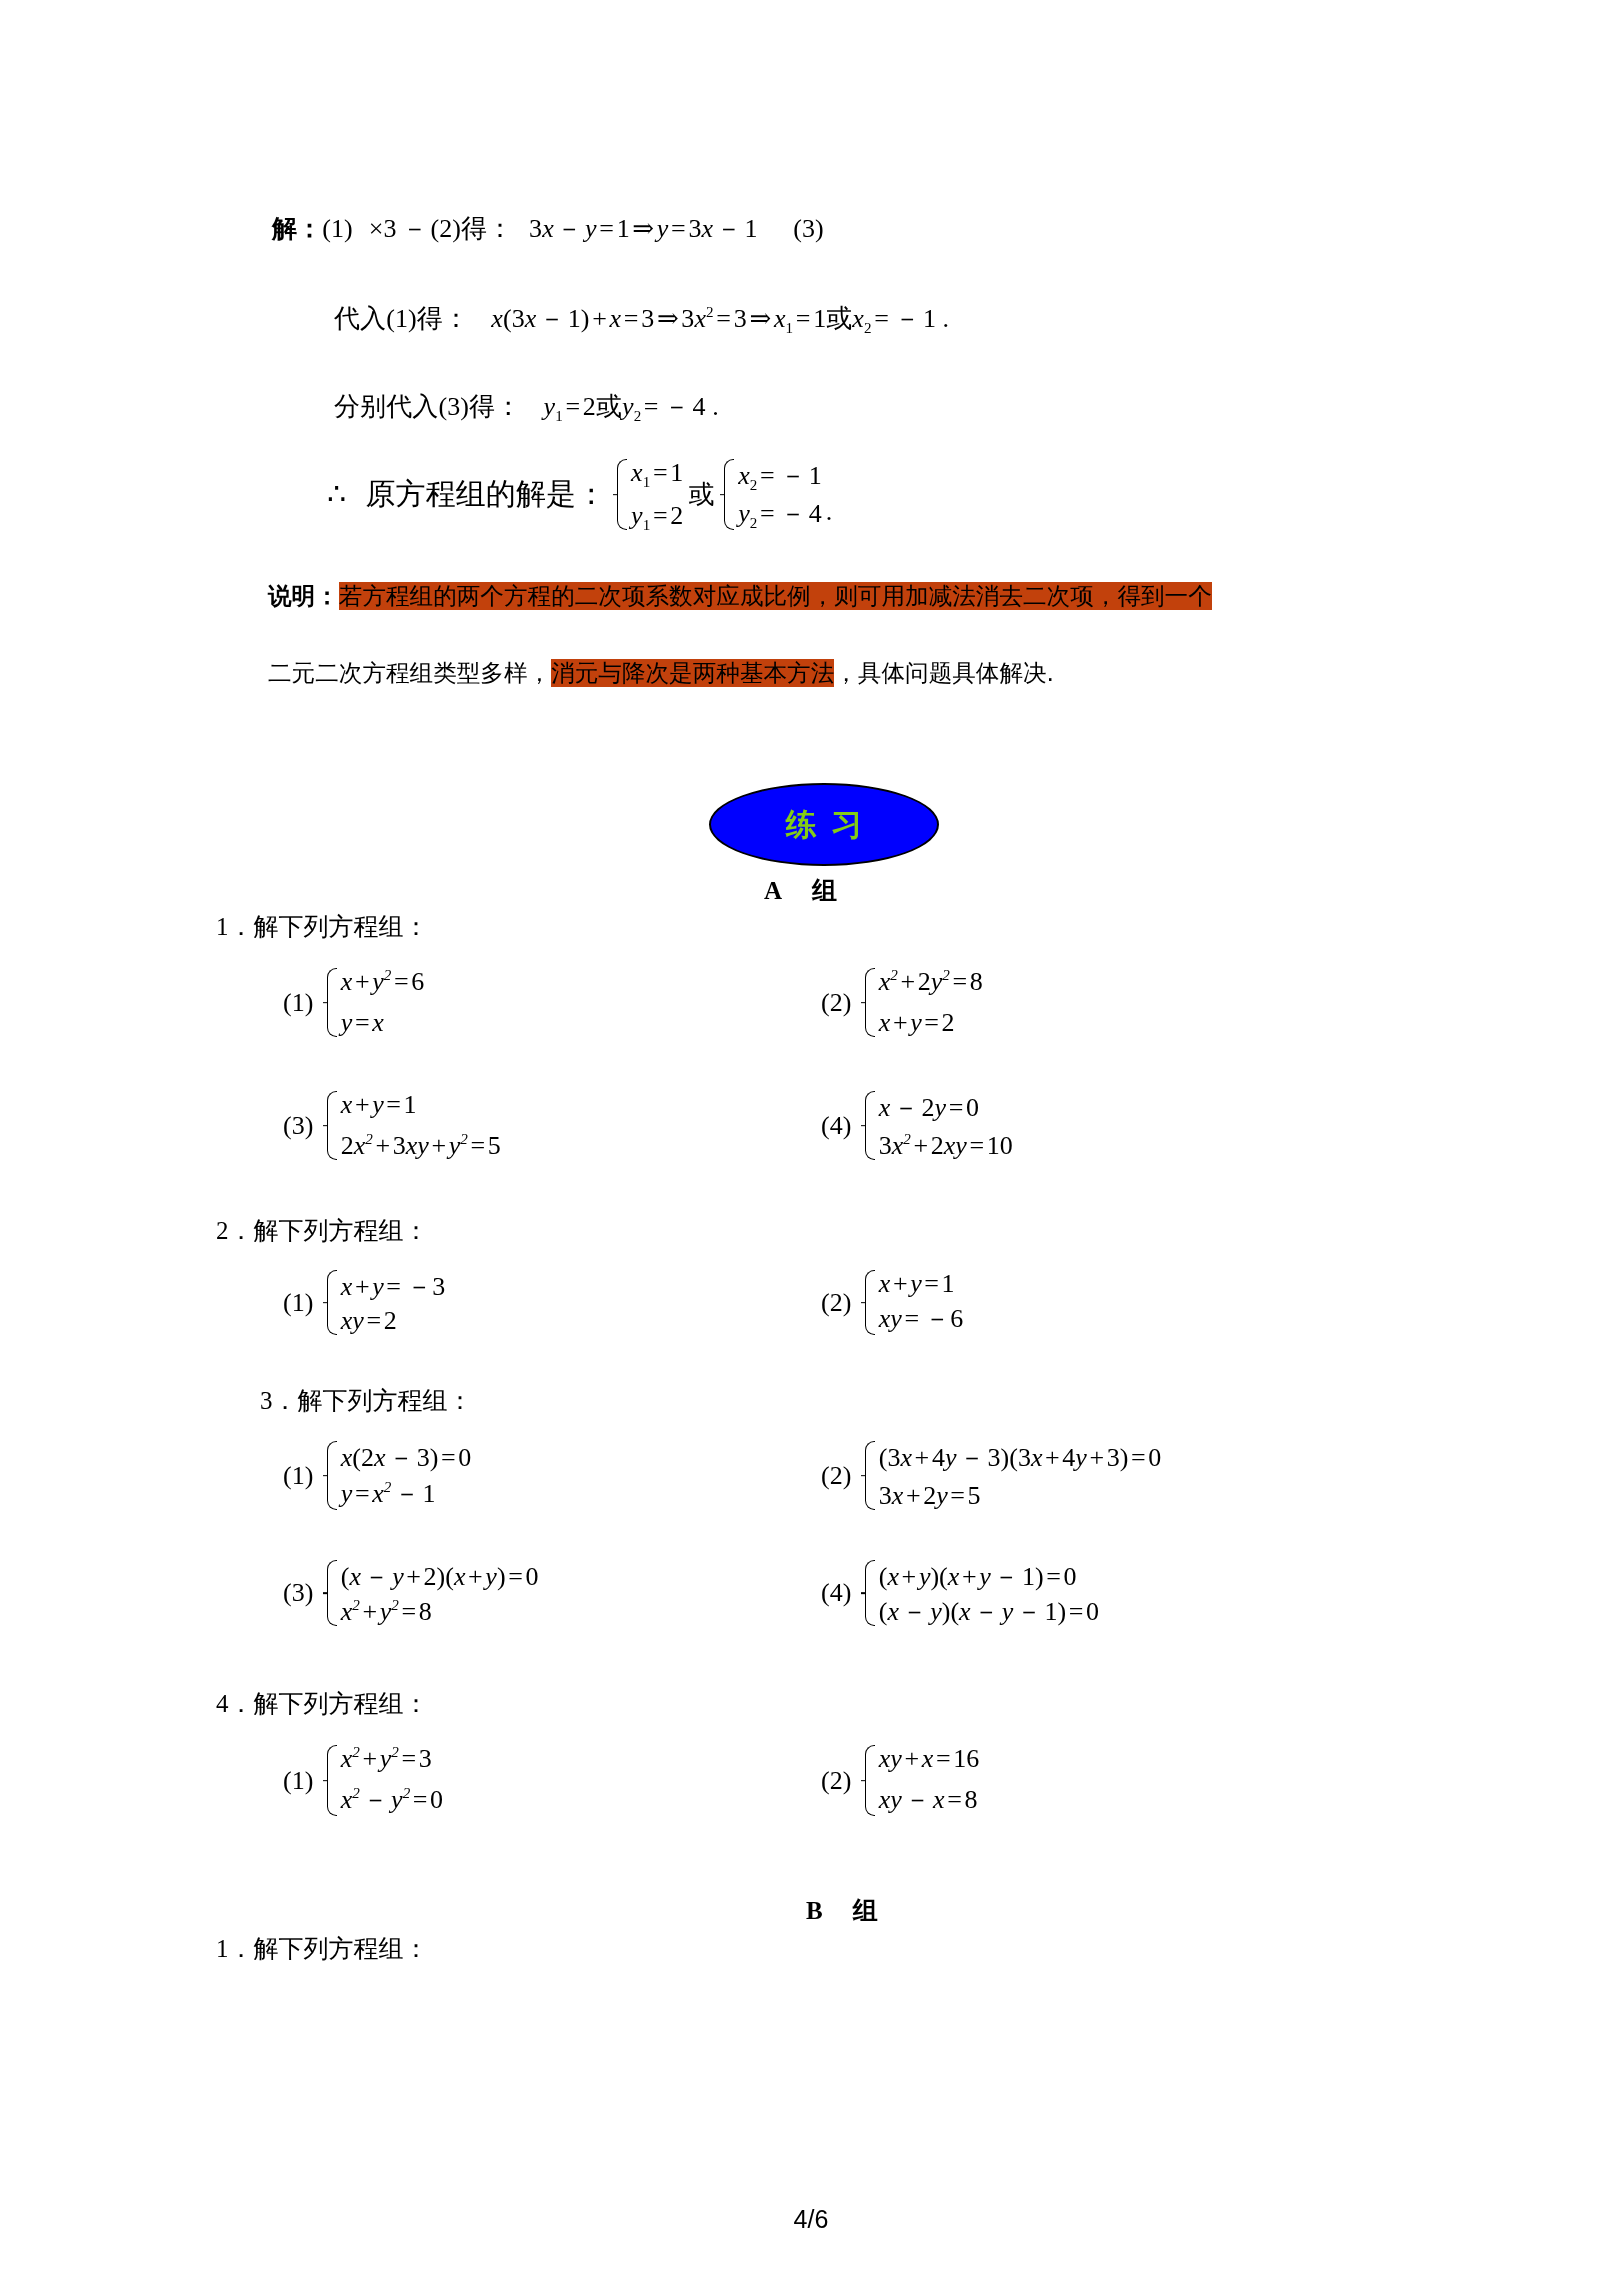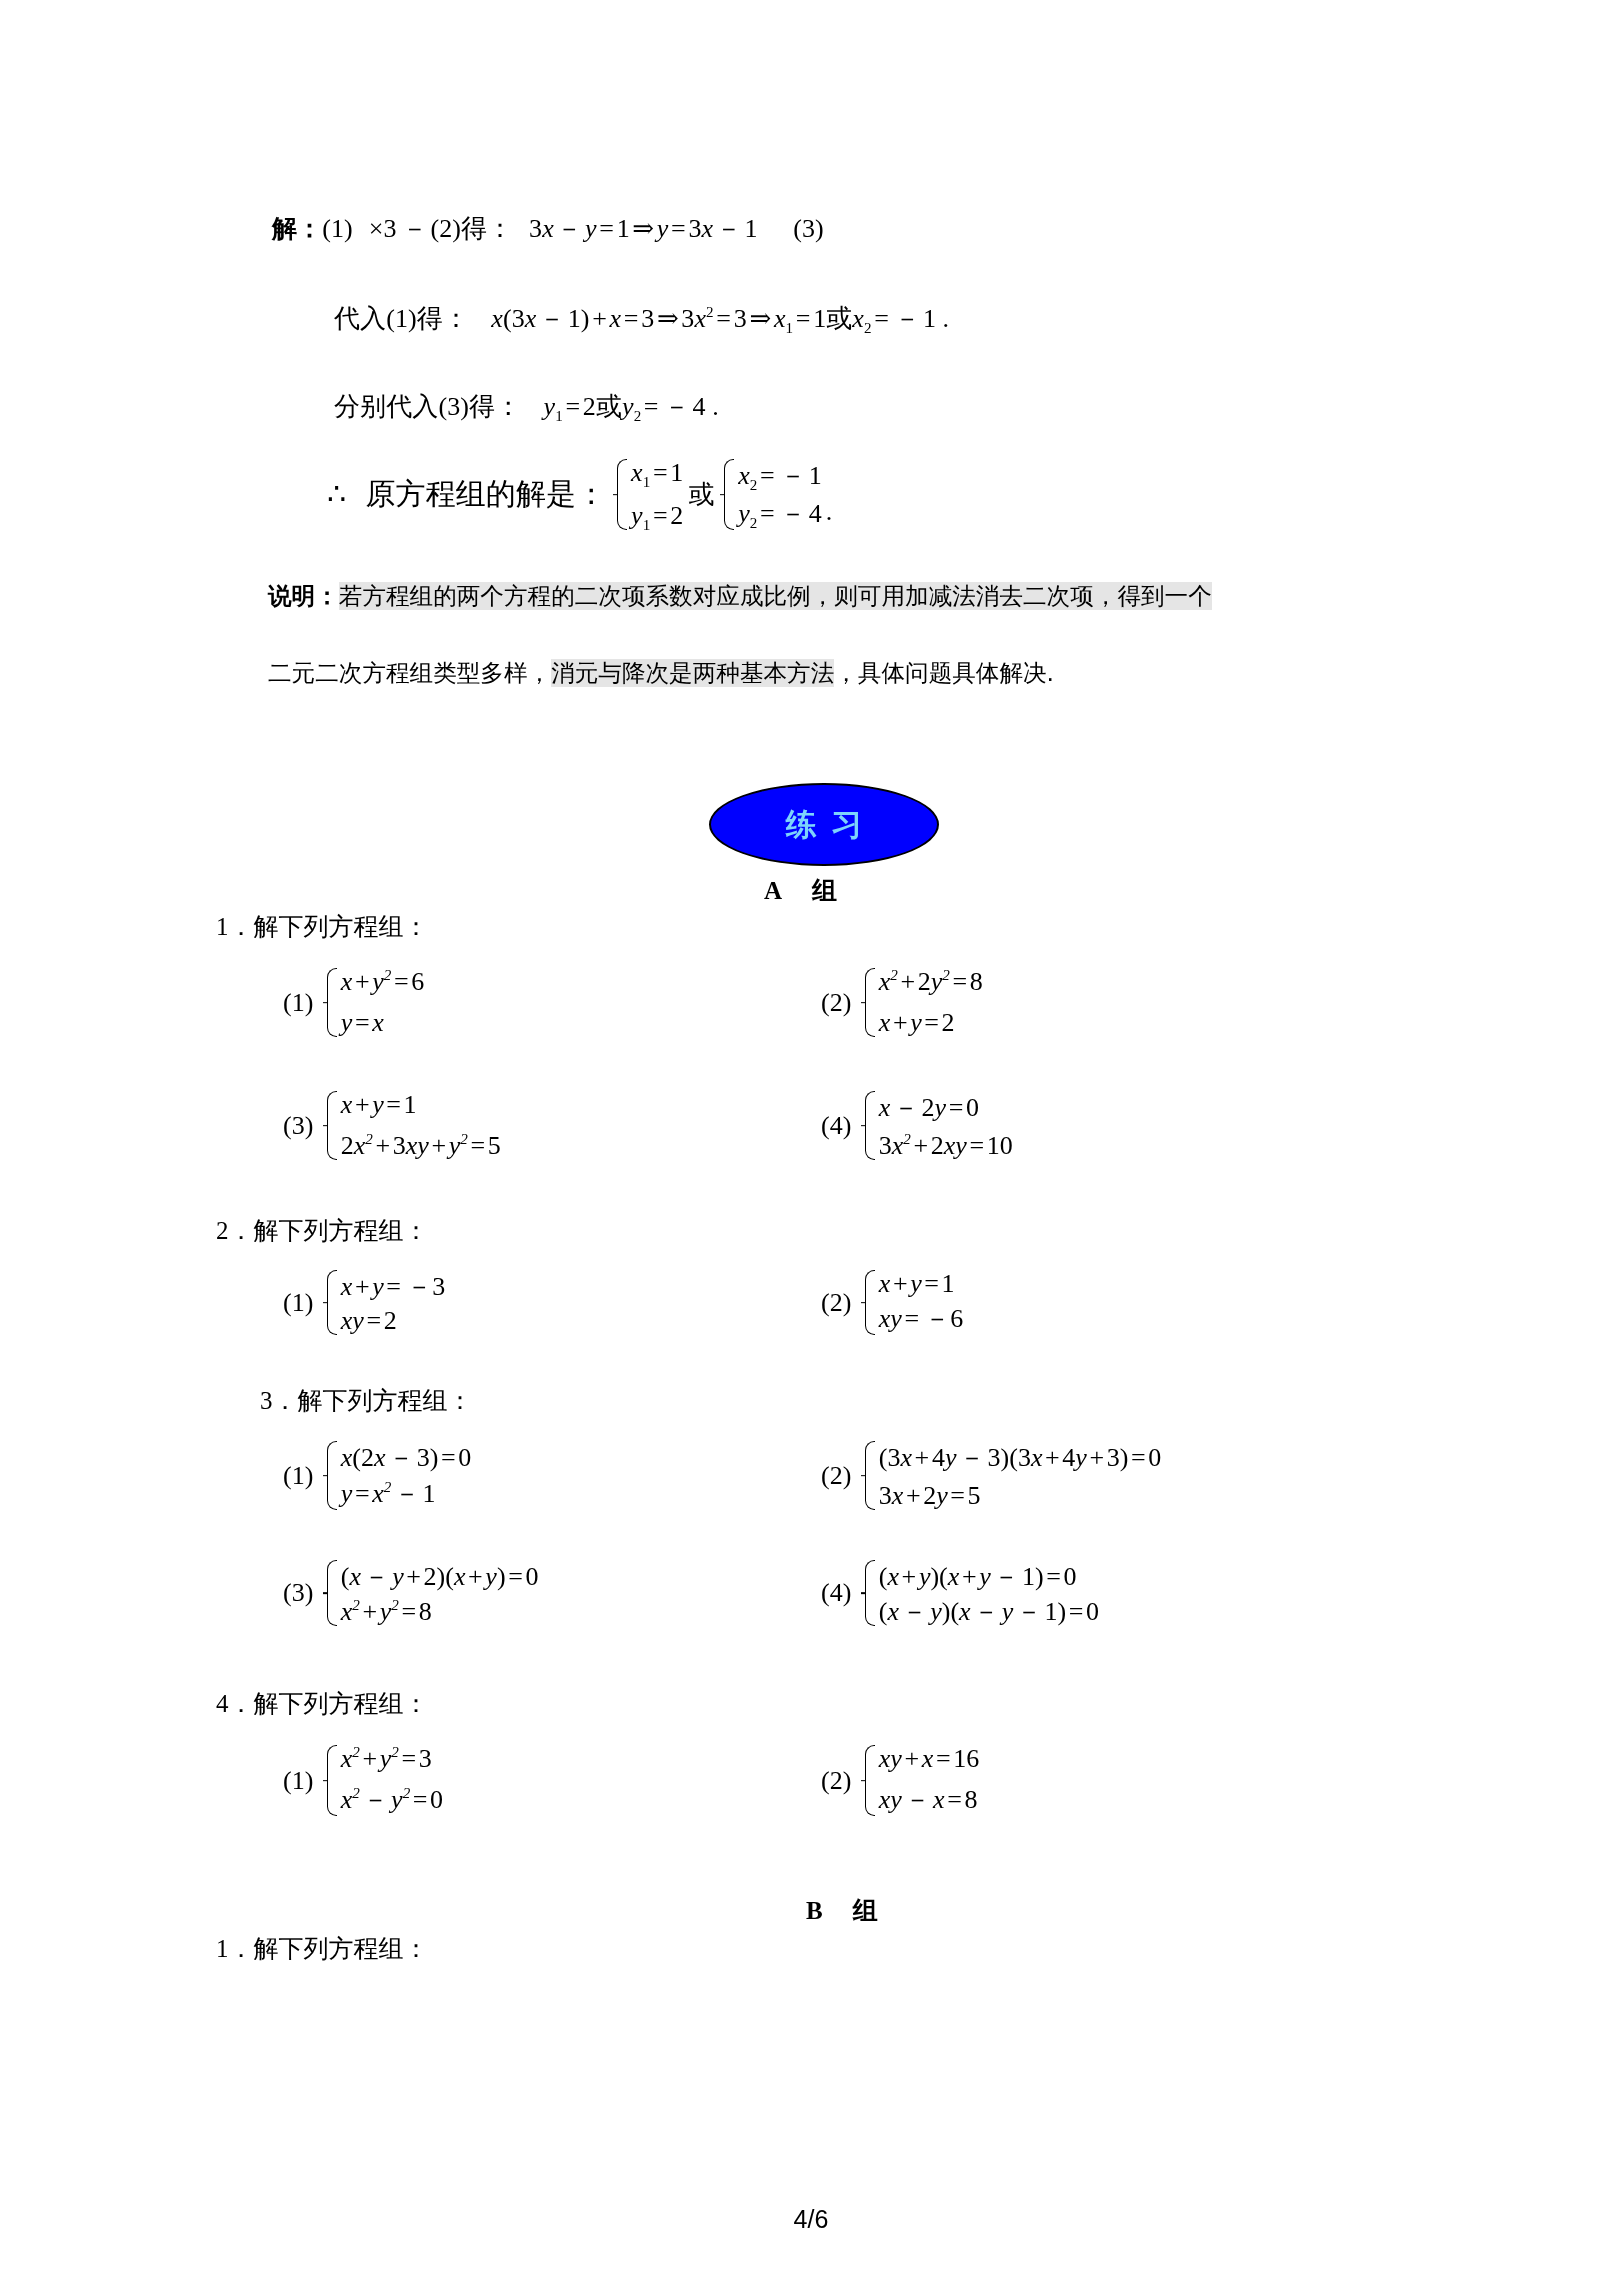--- a/index.html
+++ b/index.html
@@ -80,32 +80,32 @@
   }
   .sys-rows > div { white-space: nowrap; }
 
   
   .note-block {
     position: absolute;
     font-size: 23.6px;
     line-height: 38px;
     font-family: "DejaVu Sans", "Liberation Sans", sans-serif;
   }
-  .hl { background: #e5e5e5; }
+  .hl { background: #c2410c; }
   .note-label { font-weight: bold; }
 
   
   .oval {
     position: absolute;
     border: 2.6px solid #000000;
     border-radius: 50%;
     display: flex;
     align-items: center;
     justify-content: center;
-    color: #7dd3fc;
+    color: #84cc16;
     font-family: "DejaVu Sans", "Liberation Sans", sans-serif;
     font-weight: bold;
     letter-spacing: 14.4px;
     text-indent: 14.4px;
   }
 
   
   .grp-head {
     position: absolute;
     font-weight: bold;

